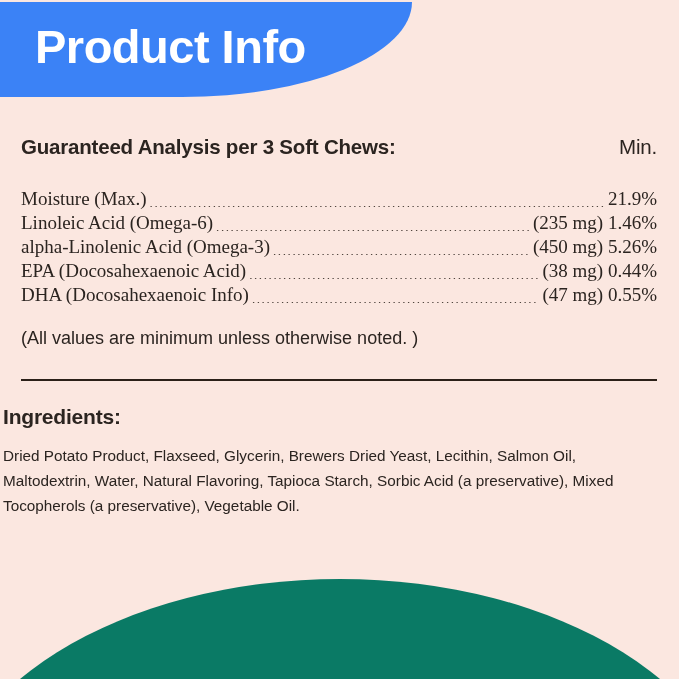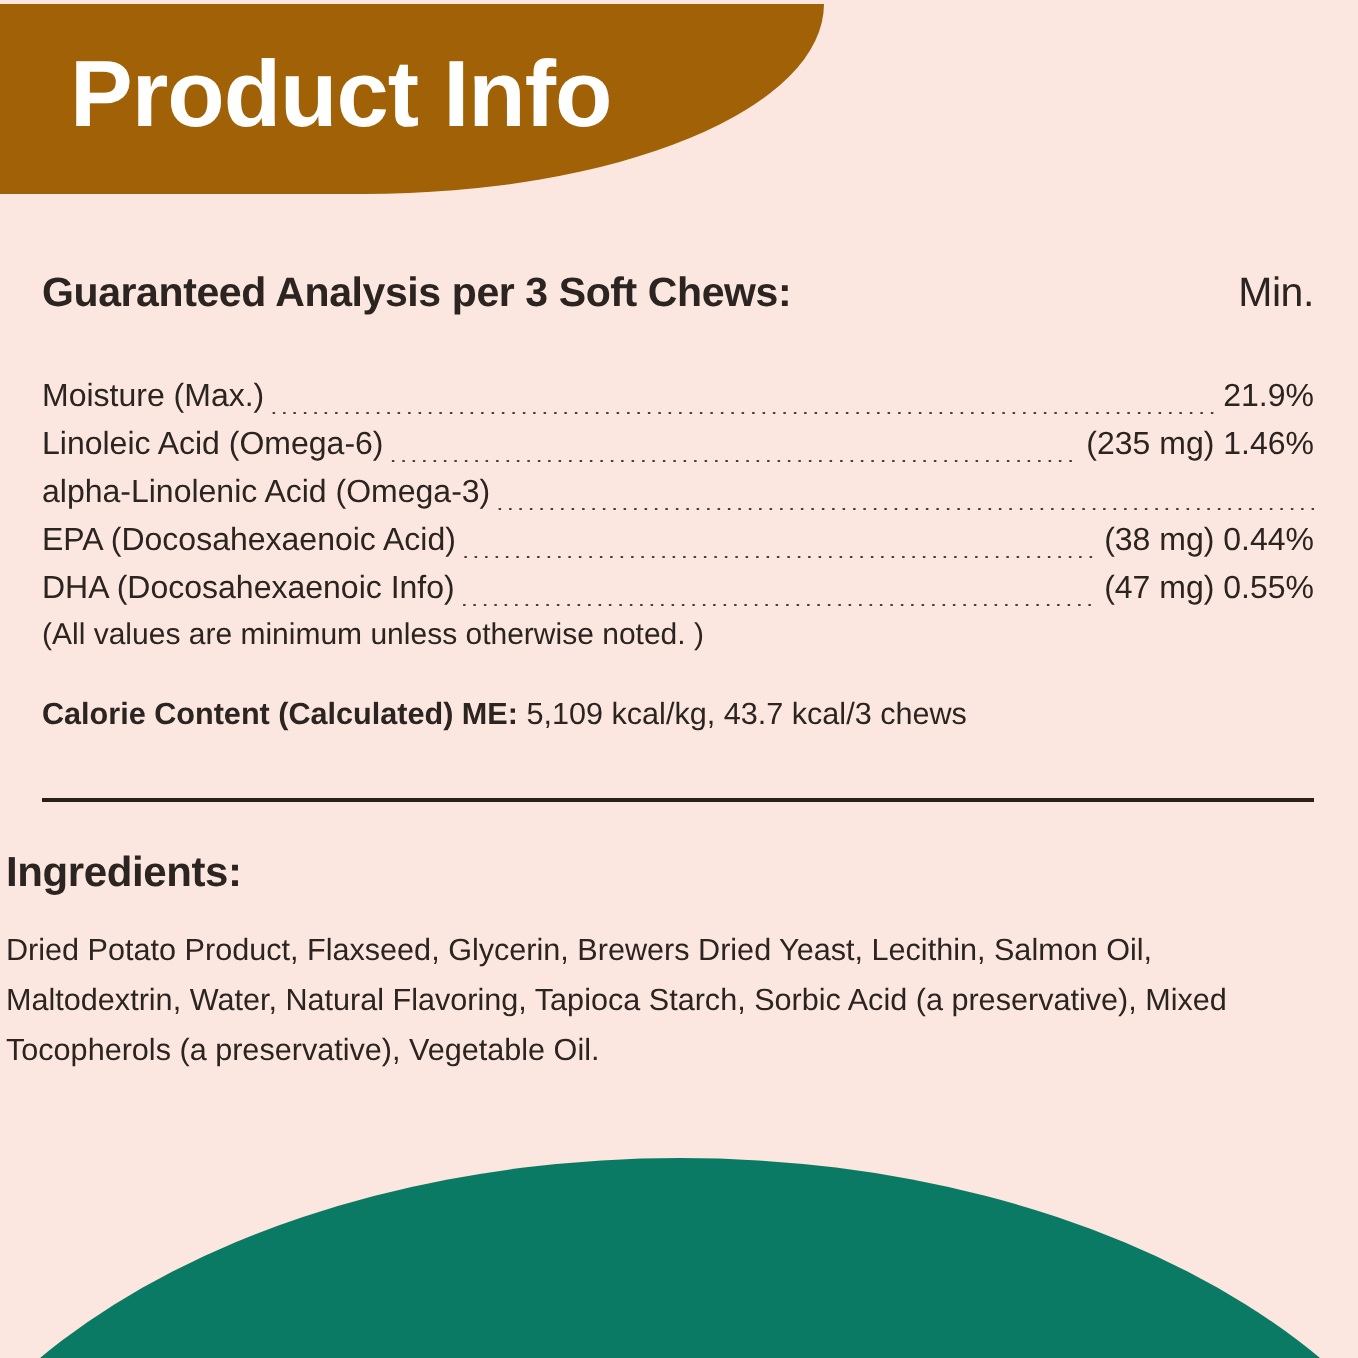--- a/index.html
+++ b/index.html
@@ -24,21 +24,21 @@
     background: #fbe7e0;
   }
 
   
   .header-banner {
     position: absolute;
     top: 2px;
     left: 0;
     width: 412px;
     height: 95px;
-    background: #a16207;
+    background: #3b82f6;
     border-top-right-radius: 0 0;
     border-bottom-right-radius: 230px 95px;
     display: flex;
     align-items: center;
     z-index: 3;
   }
   .header-title {
     margin-left: 35px;
     margin-bottom: 6px;
     font-size: 47px;
@@ -82,23 +82,24 @@
     white-space: nowrap;
     padding-right: 0px;
   }
 
   .analysis-rows {
     margin-top: 28px;
   }
   .analysis-row {
     display: flex;
     align-items: flex-end;
-    font-size: 16px;
+    font-size: 19px;
     line-height: 24px;
     white-space: nowrap;
+    font-family: Liberation Serif, serif;
   }
   .analysis-name {
     flex: 0 0 auto;
     padding-right: 3px;
   }
   .analysis-leader {
     flex: 1 1 auto;
     position: relative;
     height: 1px;
     overflow: hidden;
@@ -115,21 +116,22 @@
     color: #4a3f38;
     white-space: nowrap;
   }
   .analysis-value {
     flex: 0 0 auto;
     padding-left: 4px;
     text-align: right;
   }
 
   .analysis-note {
-    font-size: 15px;
+    margin-top: 20px;
+    font-size: 18px;
     line-height: 22px;
   }
 
   .calorie-line {
     margin-top: 18px;
     font-size: 15.3px;
     line-height: 22px;
   }
   .calorie-label {
     font-weight: bold;
@@ -200,41 +202,39 @@
 
         <div class="analysis-row">
           <span class="analysis-name">Linoleic Acid (Omega-6)</span>
           <span class="analysis-leader"></span>
           <span class="analysis-value">(235 mg) 1.46%</span>
         </div>
 
         <div class="analysis-row">
           <span class="analysis-name">alpha-Linolenic Acid (Omega-3)</span>
           <span class="analysis-leader"></span>
+          <span class="analysis-value">(450 mg) 5.26%</span>
         </div>
 
         <div class="analysis-row">
           <span class="analysis-name">EPA (Docosahexaenoic Acid)</span>
           <span class="analysis-leader"></span>
           <span class="analysis-value">(38 mg) 0.44%</span>
         </div>
 
         <div class="analysis-row">
           <span class="analysis-name">DHA (Docosahexaenoic Info)</span>
           <span class="analysis-leader"></span>
           <span class="analysis-value">(47 mg) 0.55%</span>
         </div>
 
       </div>
 
       <div class="analysis-note">(All values are minimum unless otherwise noted. )</div>
 
-      <div class="calorie-line">
-        <span class="calorie-label">Calorie Content (Calculated) ME:</span><span class="calorie-value"> 5,109 kcal/kg, 43.7 kcal/3 chews</span>
-      </div>
 
     </div>
 
     <div class="divider"></div>
 
     <div class="section-ingredients">
       <div class="ingredients-title">Ingredients:</div>
       <div class="ingredients-body">Dried Potato Product, Flaxseed, Glycerin, Brewers Dried Yeast, Lecithin, Salmon Oil, Maltodextrin, Water, Natural Flavoring, Tapioca Starch, Sorbic Acid (a preservative), Mixed Tocopherols (a preservative), Vegetable Oil.</div>
     </div>
 

